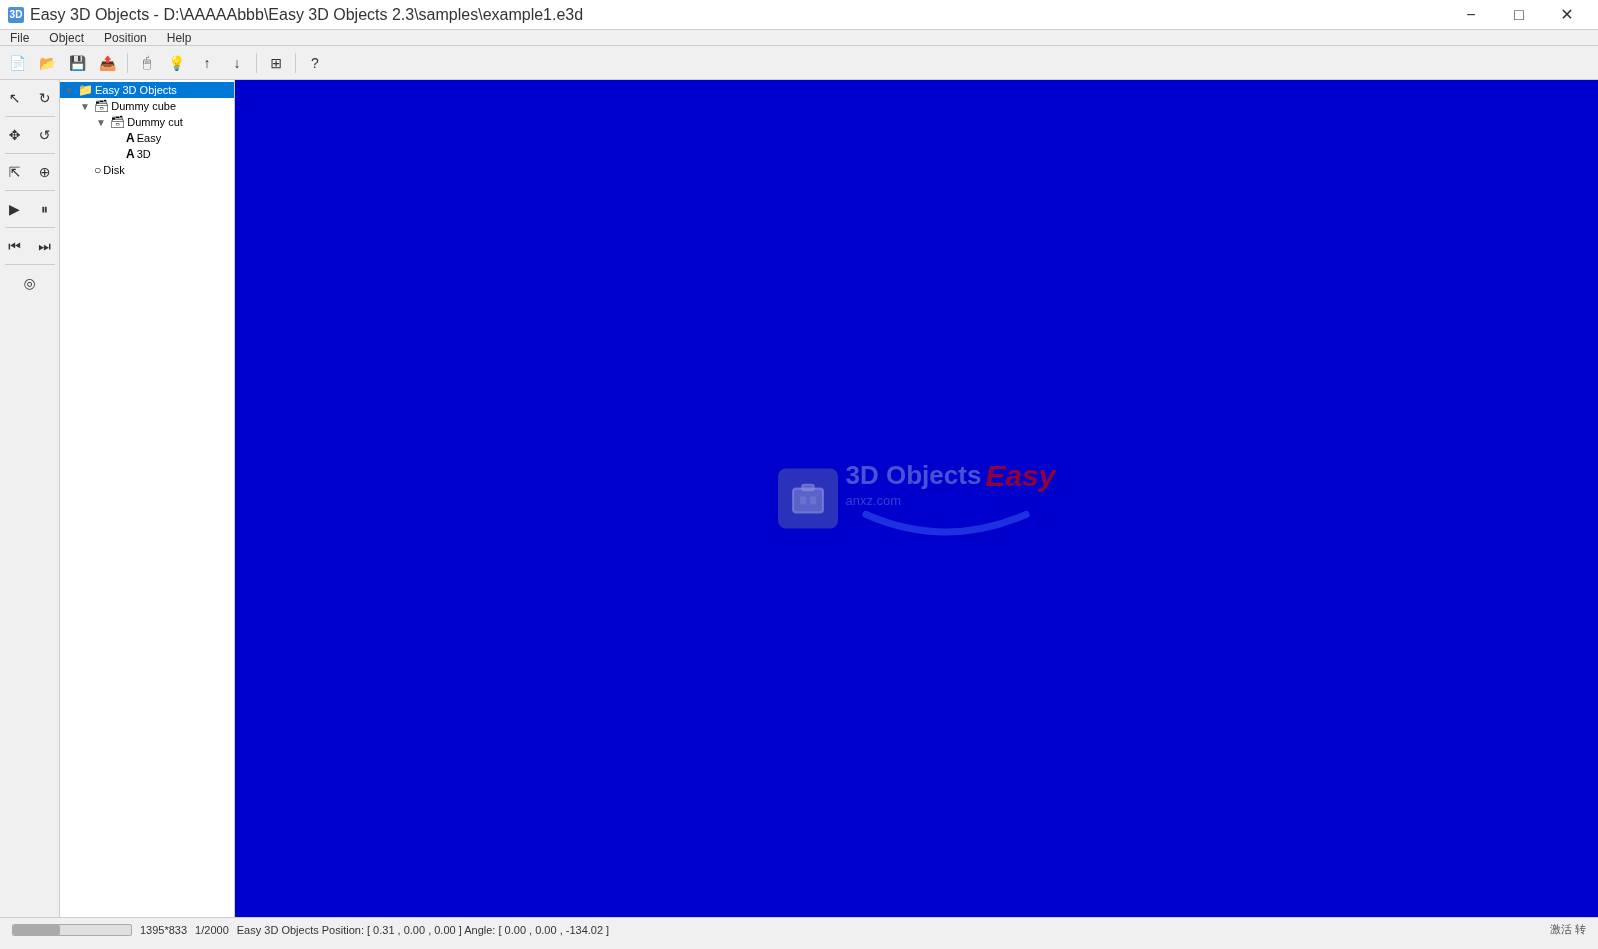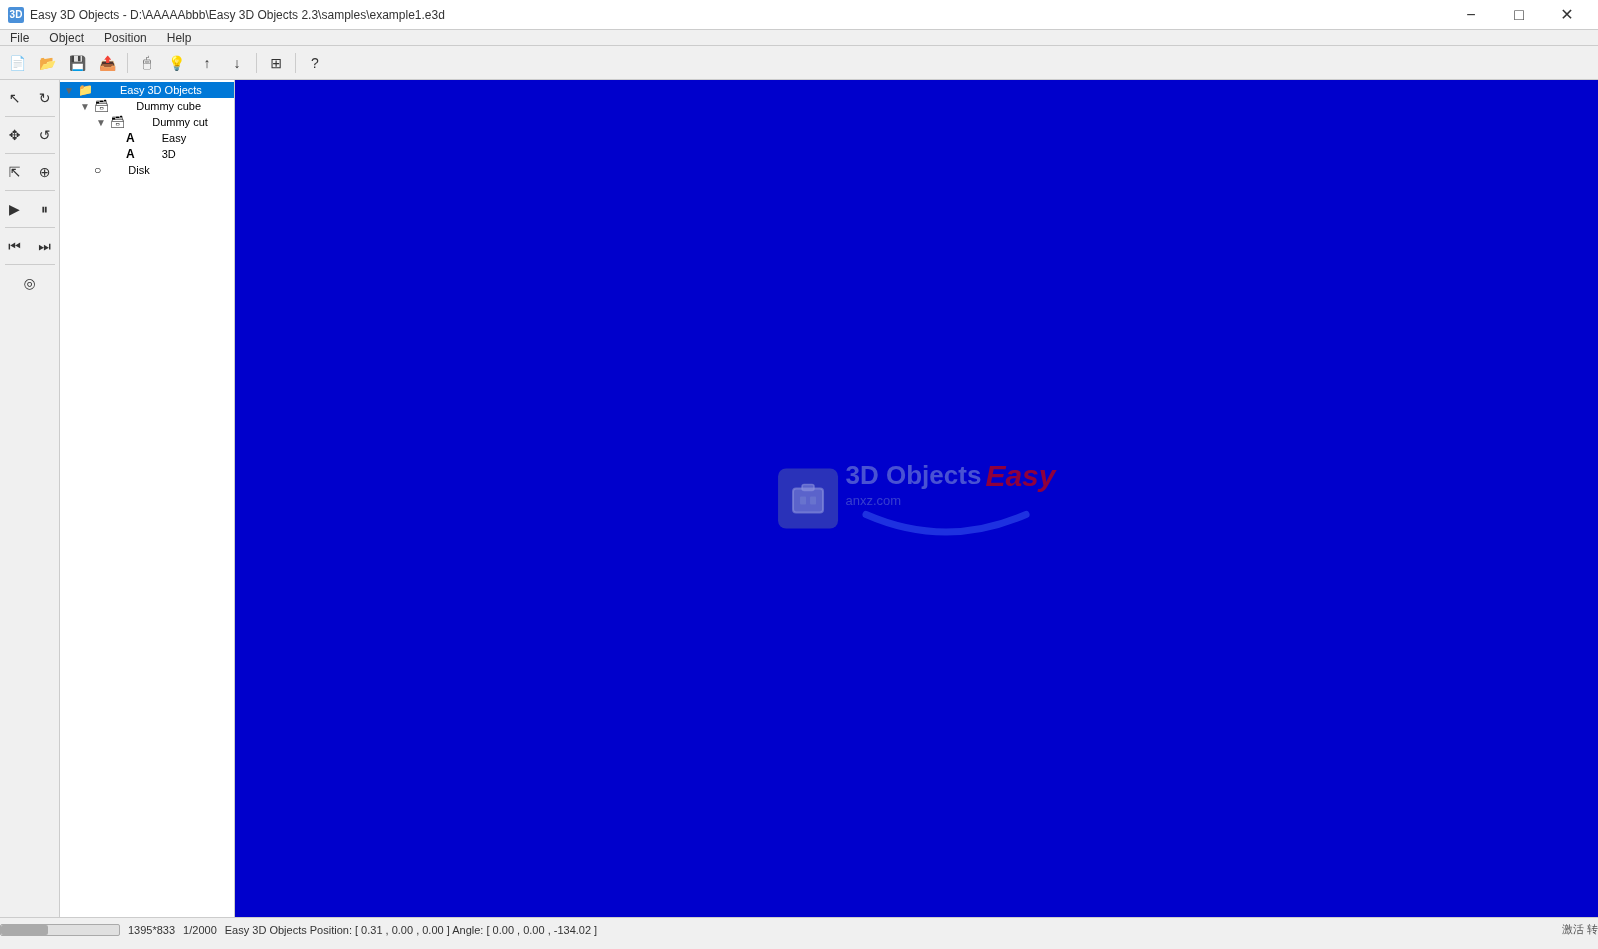--- a/index.html
+++ b/index.html
@@ -6,21 +6,21 @@
     body { width: 1598px; height: 949px; font-family: 'Segoe UI', Tahoma, sans-serif; font-size: 12px; background: #f0f0f0; overflow: hidden; user-select: none; }
 
     
     .titlebar {
       width: 100%; height: 30px; background: #fff;
       display: flex; align-items: center; justify-content: space-between;
       border-bottom: 1px solid #ccc; padding: 0 8px;
     }
     .titlebar-left { display: flex; align-items: center; gap: 6px; }
     .titlebar-icon { width: 16px; height: 16px; background: #4a90d9; border-radius: 2px; display: flex; align-items: center; justify-content: center; color: white; font-size: 10px; font-weight: bold; }
-    .titlebar-text { font-size: 12px; color: #333; }
+    .titlebar-text { font-size: 16px; color: #333; }
     .titlebar-controls { display: flex; gap: 2px; }
     .titlebar-btn { width: 46px; height: 30px; border: none; background: transparent; cursor: pointer; font-size: 16px; display: flex; align-items: center; justify-content: center; color: #333; }
 
     
     .menubar {
       width: 100%; height: 16px; background: #f0f0f0;
       display: flex; align-items: center;
       border-bottom: 1px solid #ccc;
     }
     .menu-item {
@@ -63,21 +63,21 @@
       width: 175px; background: #fff; border-right: 1px solid #ccc;
       overflow: auto; padding: 2px 0;
     }
     .tree-item {
       display: flex; align-items: center; gap: 2px;
       padding: 1px 2px; cursor: pointer; white-space: nowrap; font-size: 11px;
     }
     .tree-item.selected { background: #0078d7; color: white; }
     .tree-expander { font-size: 10px; width: 12px; color: #666; }
     .tree-icon { font-size: 12px; }
-    .tree-label { font-size: 11px; margin-left: 25px; }
+    .tree-label { font-size: 11px; }
 
     
     .viewport {
       flex: 1; background: #0000cc; position: relative; overflow: hidden;
     }
 
     
     .viewport-logo {
       position: absolute; top: 50%; left: 50%; transform: translate(-50%, -50%);
       display: flex; align-items: center; gap: 8px; opacity: 0.7;
@@ -86,21 +86,21 @@
       width: 60px; height: 60px; background: rgba(100,120,160,0.6);
       border-radius: 8px; display: flex; align-items: center; justify-content: center;
     }
     .logo-text-area { display: flex; flex-direction: column; }
     .logo-easy { color: #cc0000; font-style: italic; font-size: 30px; font-weight: bold; margin-left: 4px; }
 
     
     .statusbar {
       width: 100%; height: 24px; background: #f0f0f0;
       display: flex; align-items: center; gap: 8px;
-      border-top: 1px solid #ccc; padding: 0 0; font-size: 11px; color: #333;
+      border-top: 1px solid #ccc; padding: 0 12px; font-size: 11px; color: #333;
     }
     .statusbar-scrollbar {
       width: 120px; height: 12px; background: #e0e0e0; border: 1px solid #aaa; border-radius: 2px; position: relative;
     }
     .statusbar-scrollbar-thumb {
       position: absolute; left: 0; top: 0; width: 40%; height: 100%;
       background: #aaa; border-radius: 2px;
     }
     .status-right { margin-left: auto; font-size: 11px; color: #555; }
 

